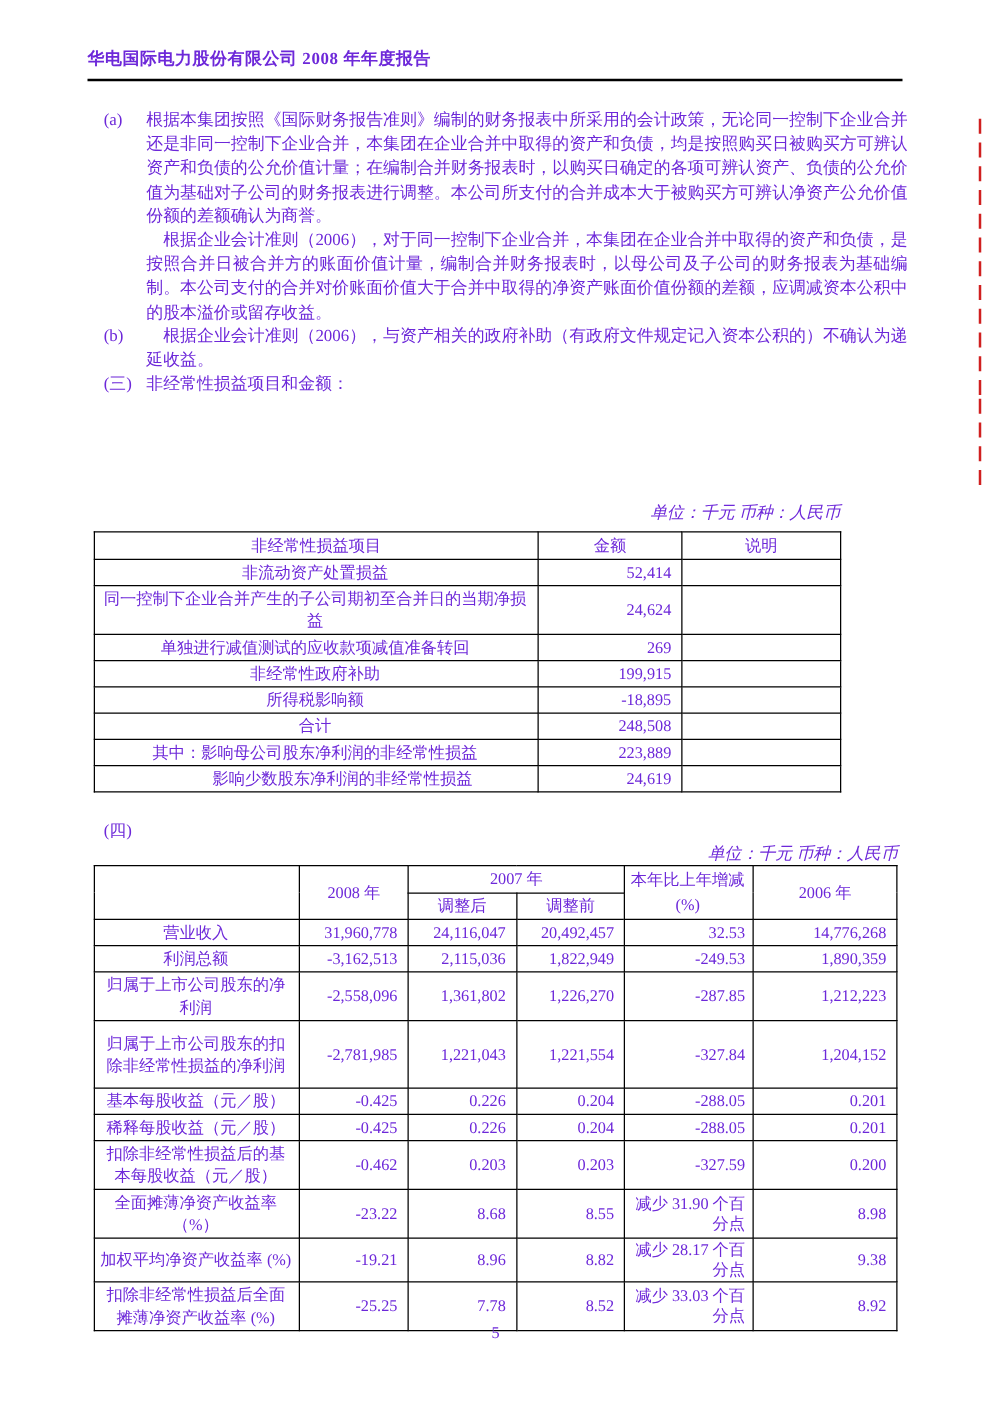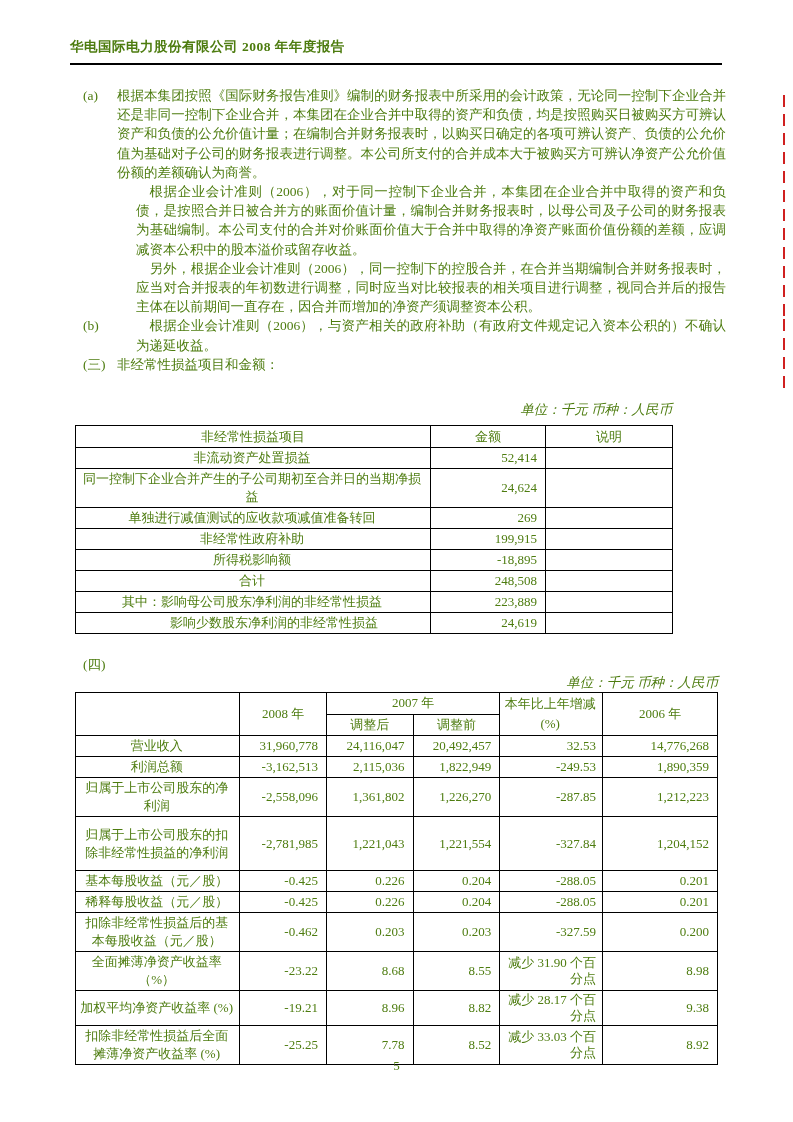--- a/index.html
+++ b/index.html
@@ -1,33 +1,33 @@
 <!DOCTYPE html>
 <html><head>
 <meta charset="utf-8">
 <style>
   html,body{margin:0;padding:0;background:#fff;}
   .page{
     position:relative;width:793px;height:1122px;background:#ffffff;
-    font-family:"Liberation Serif","DejaVu Serif",serif;color:#4d7c0f;
+    font-family:"Liberation Serif","DejaVu Serif",serif;color:#6d28d9;
     overflow:hidden;
   }
   .doc-header{
     position:absolute;left:70px;top:38px;width:652px;
     font-size:13.5px;font-weight:bold;letter-spacing:.5px;white-space:nowrap;
   }
   .header-rule{
     position:absolute;left:70px;top:63px;width:652px;height:2px;background:#000;
   }
   .body-text{font-size:13.5px;line-height:19.2px;text-align:justify;}
   .flow{position:absolute;left:83px;width:643px;}
   .item-row{display:flex;}
   .item-label{width:34px;flex:none;}
   .item-body{flex:1;}
-  .indent-first{text-indent:1em;margin-left:19px;}
+  .indent-first{text-indent:1em;}
   .sec-line{display:flex;}
   .sec-label{width:34px;flex:none;}
   .unit-note{position:absolute;font-size:13.5px;text-align:right;font-style:italic;}
   .unit-note.n1{left:75px;top:401px;width:597px;}
   .unit-note.n2{left:75px;top:674px;width:643px;}
   .sec4-line{position:absolute;left:83px;top:655px;font-size:13.5px;display:flex;}
 
   table{border-collapse:collapse;table-layout:fixed;font-size:13px;}
   td,th{border:1px solid #000;padding:1px 6px;font-weight:normal;vertical-align:middle;
         overflow:hidden;}
@@ -54,21 +54,20 @@
 
   <div class="doc-header">华电国际电力股份有限公司  2008 年年度报告</div>
   <div class="header-rule"></div>
 
   <div class="flow body-text" style="top:86px;">
     <div class="item-row">
       <div class="item-label">(a)</div>
       <div class="item-body">
         <div>根据本集团按照《国际财务报告准则》编制的财务报表中所采用的会计政策，无论同一控制下企业合并还是非同一控制下企业合并，本集团在企业合并中取得的资产和负债，均是按照购买日被购买方可辨认资产和负债的公允价值计量；在编制合并财务报表时，以购买日确定的各项可辨认资产、负债的公允价值为基础对子公司的财务报表进行调整。本公司所支付的合并成本大于被购买方可辨认净资产公允价值份额的差额确认为商誉。</div>
         <div class="indent-first">根据企业会计准则（2006），对于同一控制下企业合并，本集团在企业合并中取得的资产和负债，是按照合并日被合并方的账面价值计量，编制合并财务报表时，以母公司及子公司的财务报表为基础编制。本公司支付的合并对价账面价值大于合并中取得的净资产账面价值份额的差额，应调减资本公积中的股本溢价或留存收益。</div>
-        <div class="indent-first">另外，根据企业会计准则（2006），同一控制下的控股合并，在合并当期编制合并财务报表时，应当对合并报表的年初数进行调整，同时应当对比较报表的相关项目进行调整，视同合并后的报告主体在以前期间一直存在，因合并而增加的净资产须调整资本公积。</div>
       </div>
     </div>
     <div class="item-row">
       <div class="item-label">(b)</div>
       <div class="item-body">
         <div class="indent-first">根据企业会计准则（2006），与资产相关的政府补助（有政府文件规定记入资本公积的）不确认为递延收益。</div>
       </div>
     </div>
     <div class="sec-line">
       <div class="sec-label">(三)</div>

